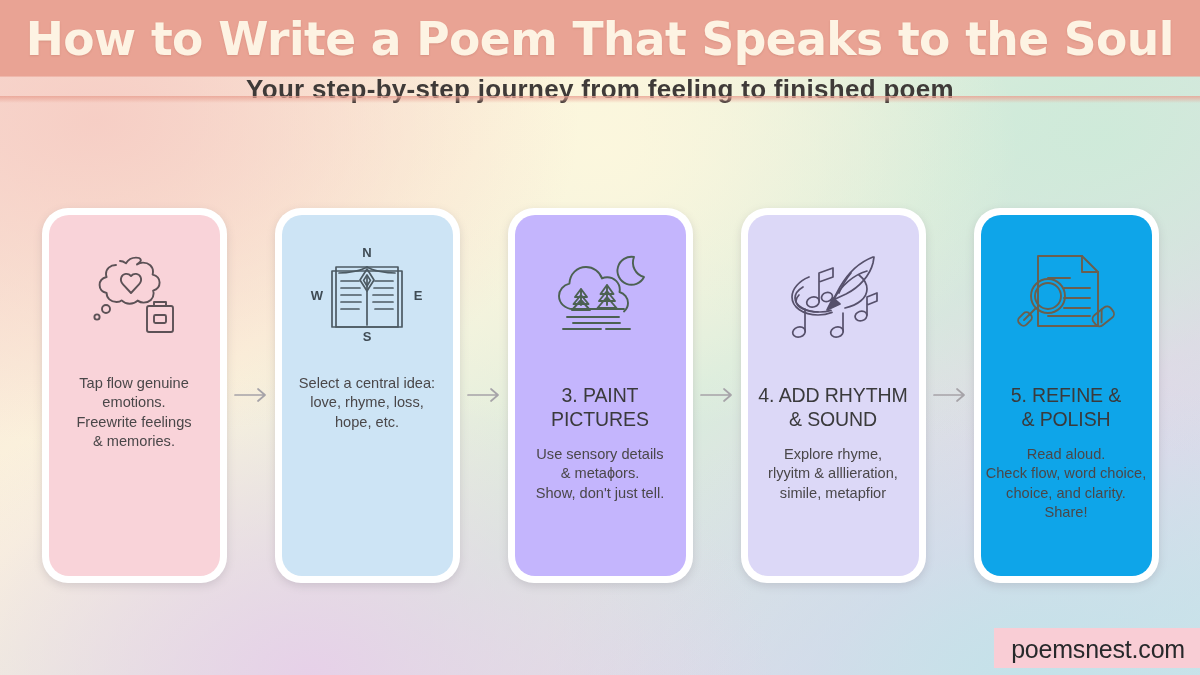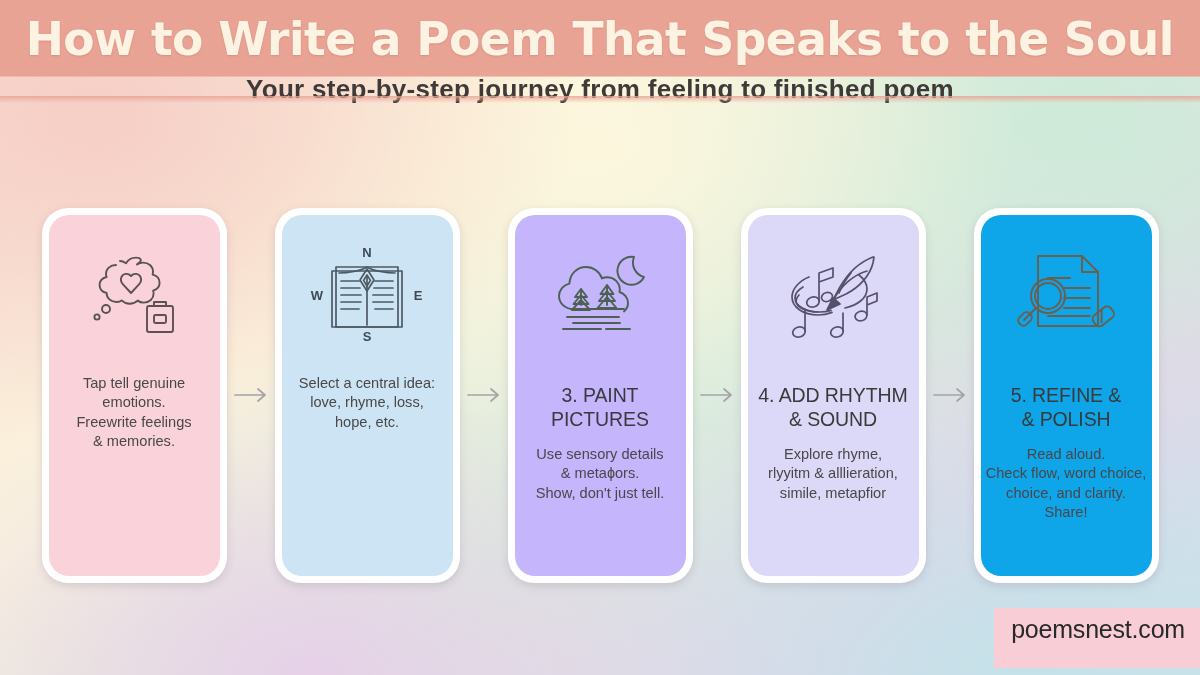--- a/index.html
+++ b/index.html
@@ -162,21 +162,21 @@
     color: #a6a3a8;
   }
   .arrow svg { display: block; }
 
   
   .watermark {
     position: absolute;
     right: 0;
     bottom: 7px;
     background: #f9cdd5;
-    padding: 7px 15px 24px 17px;
+    padding: 7px 15px 4px 17px;
     z-index: 5;
   }
   .watermark-text {
     font-size: 25px;
     color: #27292b;
     letter-spacing: -0.2px;
     font-weight: 400;
   }
 </style>
 </head>
@@ -199,21 +199,21 @@
             <path d="M32 14c-6 0-10 4-10 9 0 1 .2 2 .6 3-4 1-7 4-7 8 0 4 3 7 7 8 0 5 4 9 10 9 2 0 4-.6 5-1.6 2 2 5 3.4 8 3.4s6-1.2 8-3.2c2 1.4 4 2 6 2 6 0 10-4 10-9 0-1-.2-2-.5-3 4-1 6.5-4 6.5-8 0-4-3-7-7-8 .3-1 .4-2 .4-3 0-5-4-9-10-9-2 0-4 .6-6 1.8C60 9 56 6.6 52 6.6c-4 0-8 2.2-10 5.6-2-1.4-4-2.2-6-2.2" transform="translate(-2,0)"></path>
             <path d="M45 25c-3-3.4-8-2.6-9.6 1.2-1 2.4-.4 5 1.6 7.2l8 8.6 8-8.6c2-2.2 2.6-4.8 1.6-7.2C52.9 22.4 48 21.6 45 25z"></path>
             <circle cx="20" cy="58" r="4"></circle>
             <circle cx="11" cy="66" r="2.6"></circle>
             <path d="M66 55h16M68 55v-4h12v4"></path>
             <path d="M63 55h22c1 0 2 .8 2 2v22c0 1-1 2-2 2H63c-1 0-2-1-2-2V57c0-1.2 1-2 2-2z"></path>
             <rect x="68" y="64" width="12" height="8" rx="1.4"></rect>
           </svg>
         </div>
         <div class="card-body">
-          <span>Tap tell genuine</span><br>
+          <span>Tap flow genuine</span><br>
           <span>emotions.</span><br>
           <span>Freewrite feelings</span><br>
           <span>&amp; memories.</span>
         </div>
       </div>
     </div>
 
     <div class="arrow">
       <svg width="34" height="16" viewBox="0 0 34 16" fill="none" stroke="currentColor" stroke-width="1.7" stroke-linecap="round" stroke-linejoin="round">
         <path d="M1 8h30M24 2l7 6-7 6"></path>

